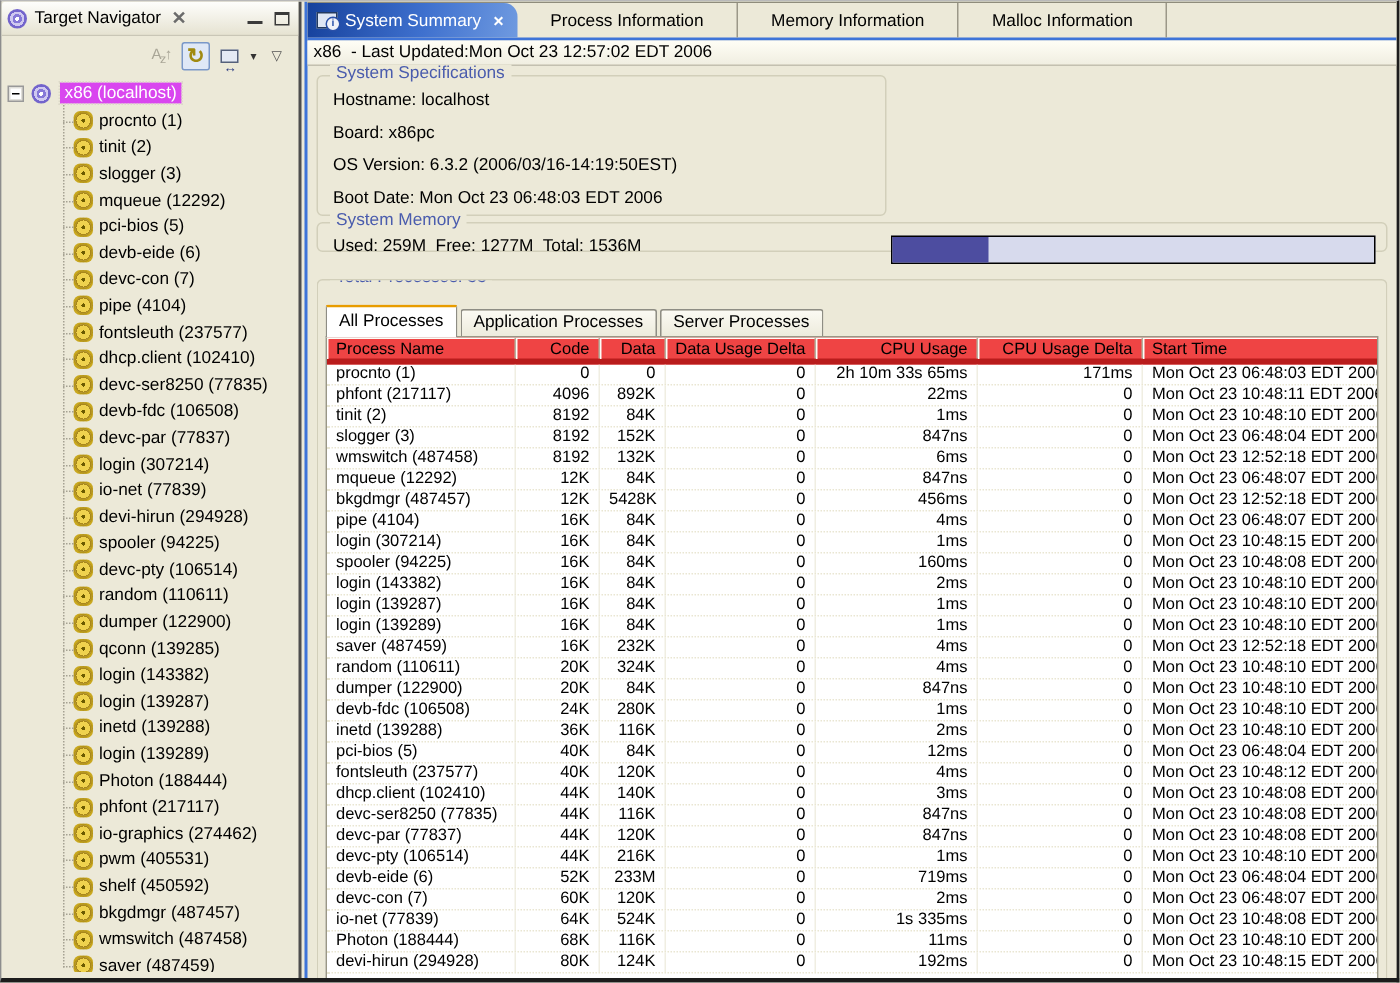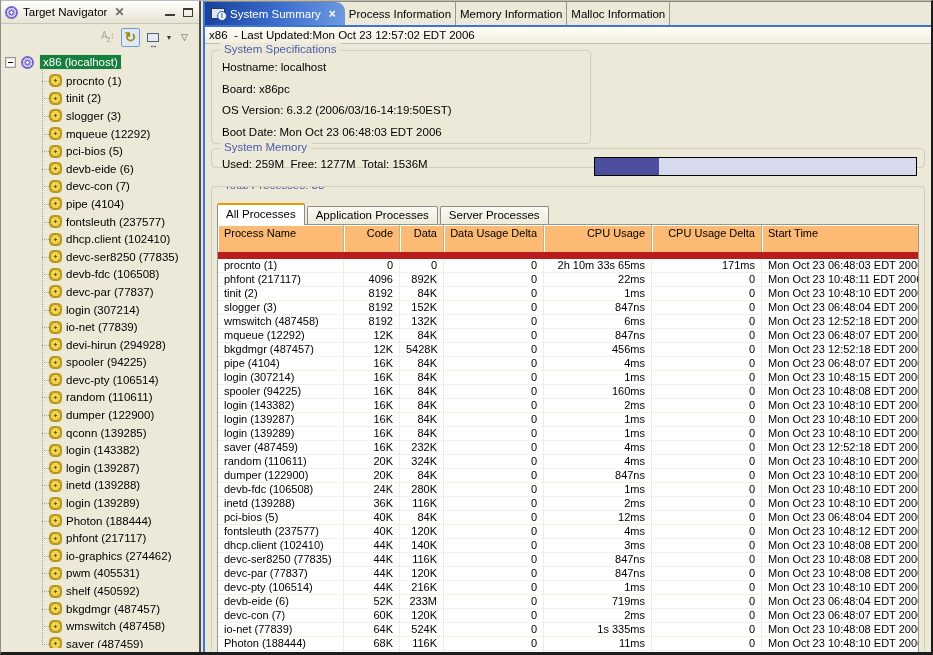--- a/index.html
+++ b/index.html
@@ -28,34 +28,34 @@
   .refresh-glyph{color:#a08a10;font-size:14px;font-weight:bold;line-height:12px;}
   .panes-glyph{width:12px;height:9px;border:1px solid #55607a;background:#e4e9f4;position:relative;}
   .panes-glyph::after{content:"\2194";position:absolute;left:0;right:0;top:6px;font-size:9px;color:#2a3a80;text-align:center;}
   .caret-glyph{font-size:8px;color:#333;}
   .menu-glyph{font-size:9px;color:#555;}
   
   .tree{position:absolute;top:52px;left:0;right:2px;bottom:4px;overflow:hidden;padding-left:5px;}
   .tree-root{display:flex;align-items:center;height:18px;gap:6px;}
   .expander{width:9px;height:9px;border:1px solid #9a97884f;outline:1px solid #999;background:#fff;position:relative;flex:0 0 auto;}
   .expander::after{content:"";position:absolute;left:1px;right:1px;top:3px;border-top:1px solid #000;}
-  .root-label{background:#15803d;color:#fff;padding:1px 3px;outline:1px dotted #dcd9c8;font-size:11.5px;}
+  .root-label{background:#d946ef;color:#fff;padding:1px 3px;outline:1px dotted #dcd9c8;font-size:11.5px;}
   .tree-children{position:relative;margin-top:1px;}
   .tree-children::before{content:"";position:absolute;left:36px;top:-2px;bottom:8px;border-left:1px dotted #a5a292;}
   .tree-item{display:flex;align-items:center;height:17.6px;padding-left:44px;position:relative;gap:5px;}
   .tree-item::before{content:"";position:absolute;left:36px;top:50%;width:7px;border-top:1px dotted #a5a292;}
   .gear-icon{width:11px;height:11px;border-radius:50%;flex:0 0 auto;
     background:radial-gradient(circle,#6b5a00 0 16%,#efd24e 16% 58%,#a8871a 58% 100%);
     box-shadow:0 -2px 0 -1px #b59417,0 2px 0 -1px #b59417,-2px 0 0 -1px #b59417,2px 0 0 -1px #b59417,
       -2px -2px 0 -1px #c9a81f,2px 2px 0 -1px #c9a81f,-2px 2px 0 -1px #c9a81f,2px -2px 0 -1px #c9a81f;}
   .tree-label{font-size:11.5px;white-space:nowrap;}
   
   .right-panel{position:absolute;left:202px;top:0;right:0;height:100%;background:#ece9d8;border-left:2px solid #3e74d8;}
   .etabbar{height:24px;display:flex;align-items:stretch;background:#ece9d8;border-top:1px solid #8f8c7c;}
-  .etab{display:flex;align-items:center;padding:0 4px;font-size:11.5px;border-right:1px solid #9b9888;white-space:nowrap;}
+  .etab{display:flex;align-items:center;padding:0 22px;font-size:11.5px;border-right:1px solid #9b9888;white-space:nowrap;}
   .etab.active{background:linear-gradient(100deg,#16419c 0%,#3e70ce 55%,#6f9ae0 100%);color:#fff;border-right:none;border-radius:0 9px 0 0;padding:0 9px 0 6px;gap:5px;}
   .etab-close{color:#fff;font-weight:bold;font-size:12px;margin-left:3px;}
   .sysicon{width:14px;height:11px;border:1px solid #243a60;background:#dfe6f5;position:relative;flex:0 0 auto;}
   .sysicon::after{content:"i";position:absolute;right:-3px;bottom:-3px;width:8px;height:8px;line-height:8px;border-radius:50%;
     background:#f2f2f8;color:#2a50a8;font-size:7px;font-weight:bold;text-align:center;border:1px solid #2a50a8;}
   .blue-line{height:2px;background:#3e74d8;}
   .statusbar{height:17px;line-height:16px;padding-left:4px;background:linear-gradient(#fffef6,#f0eee1);border-bottom:1px solid #c3c0b0;font-size:11.5px;white-space:pre;}
   .content{position:absolute;left:0;right:0;top:43px;bottom:0;}
   
   .gbox{position:absolute;border:1px solid #d2cfba;border-radius:4px;}
@@ -65,21 +65,21 @@
   .cpu-line{padding:12px 0 0 10px;font-size:11.5px;}
   .mem-line{position:absolute;left:10px;top:9px;font-size:11.5px;white-space:pre;}
   .membar{position:absolute;right:7px;top:8px;width:323px;height:19px;border:1px solid #000;background:#d7daed;}
   .membar-fill{height:100%;background:#4d4da0;}
   
   .ptabs{position:absolute;left:5px;top:15px;height:23px;display:flex;align-items:flex-end;}
   .ptab{height:19px;line-height:17px;padding:0 8px;background:linear-gradient(#fbfaf3,#eceadb);border:1px solid #8e8d84;border-bottom:none;margin-right:2px;font-size:11.5px;border-radius:2px 2px 0 0;}
   .ptab.active{height:22px;line-height:19px;background:#fff;border-top:2px solid #e89c00;position:relative;z-index:3;}
   
   .ptable{position:absolute;left:5px;right:5px;top:37px;bottom:0;border:1px solid #9a9786;background:#fff;display:flex;flex-direction:column;overflow:hidden;}
-  .thead{display:flex;height:34px;background:#fdba74;border-bottom:7px solid #b91c1c;flex:0 0 auto;}
+  .thead{display:flex;height:18px;background:#ef4444;border-bottom:4px solid #b91c1c;flex:0 0 auto;}
   .th{padding:2px 6px 0 6px;font-size:11px;white-space:nowrap;overflow:hidden;
     box-shadow:inset 1px 1px 0 #fdfdf8;border-right:1px solid #b5b29f;}
   .tbody{flex:1;overflow:hidden;}
   .trow{display:flex;height:14px;border-bottom:1px dotted #e9e6d2;}
   .td{padding:0 6px;font-size:11px;line-height:13px;white-space:nowrap;overflow:hidden;border-right:1px solid #f0eee2;}
   .c0{width:126px;text-align:left;}
   .c1{width:56px;text-align:right;}
   .c2{width:44px;text-align:right;}
   .c3{width:100px;text-align:right;}
   .c4{width:108px;text-align:right;}

